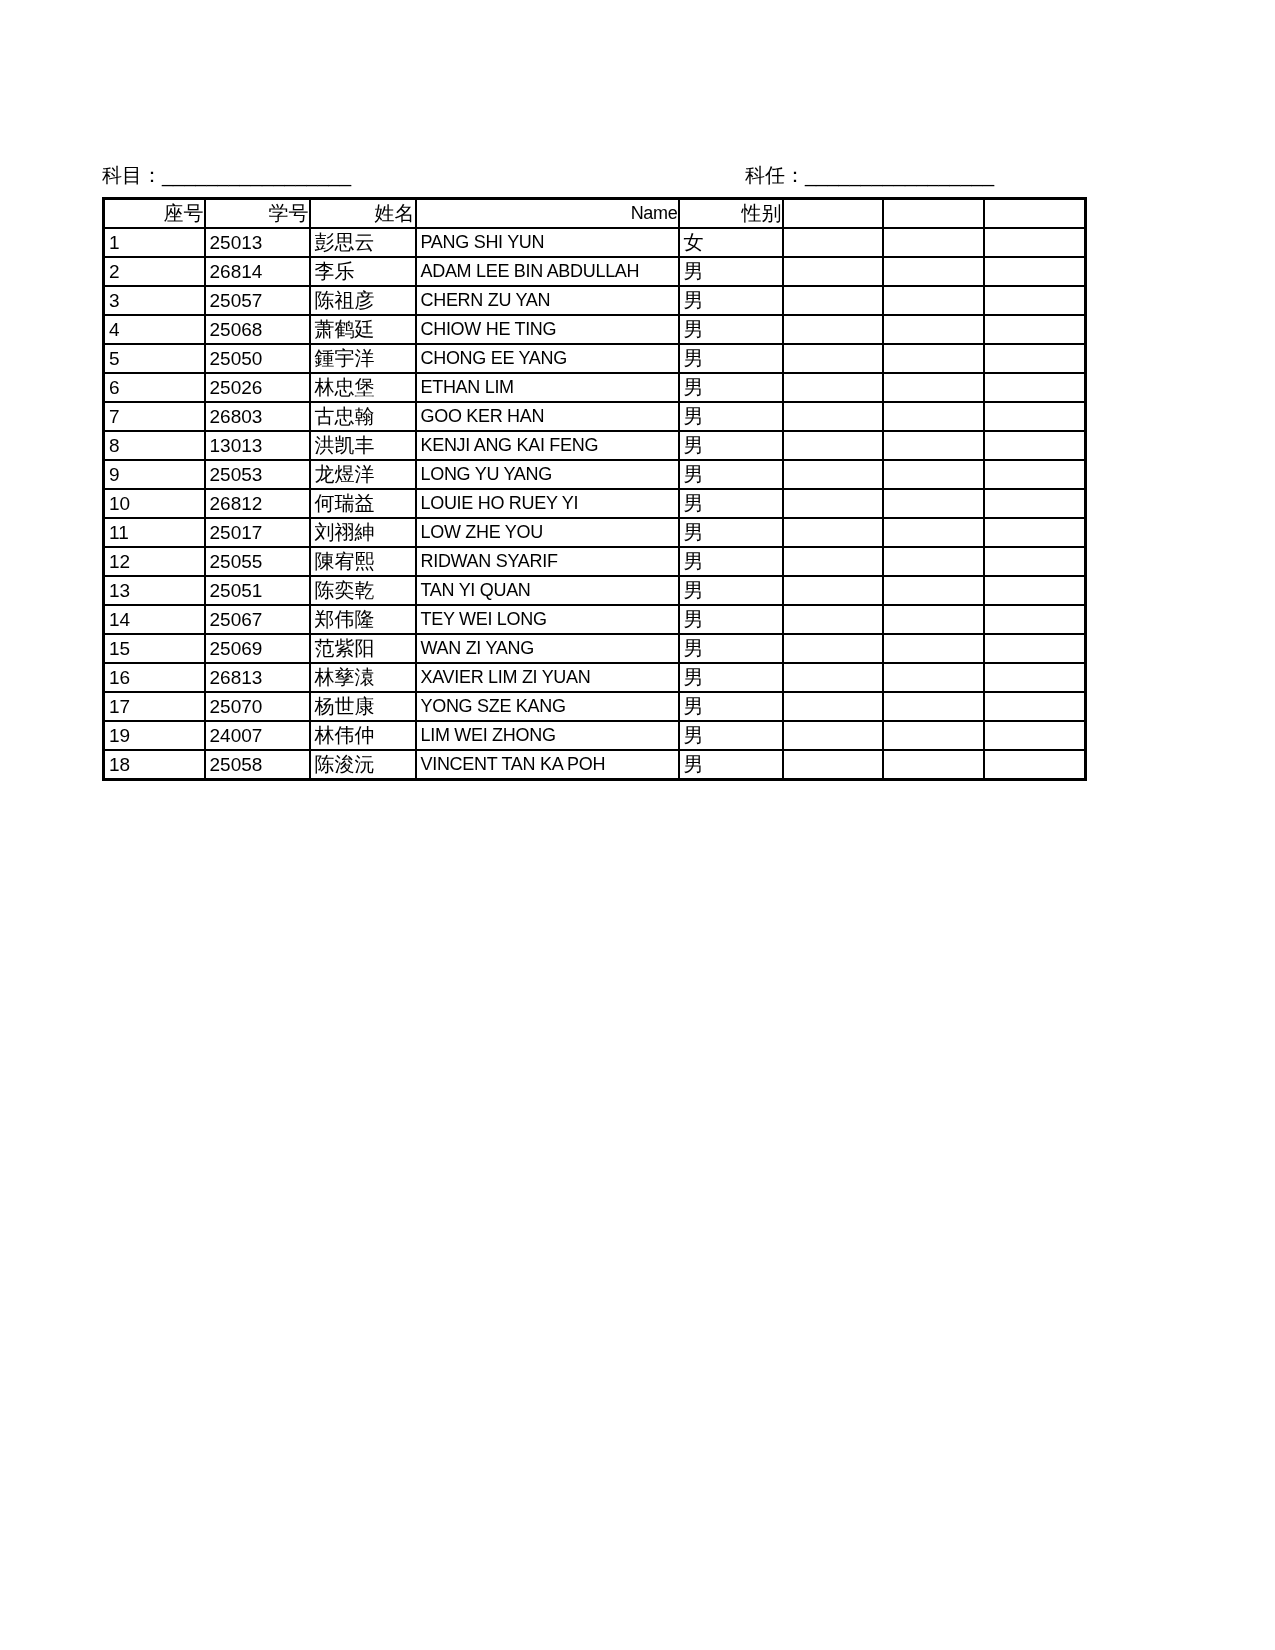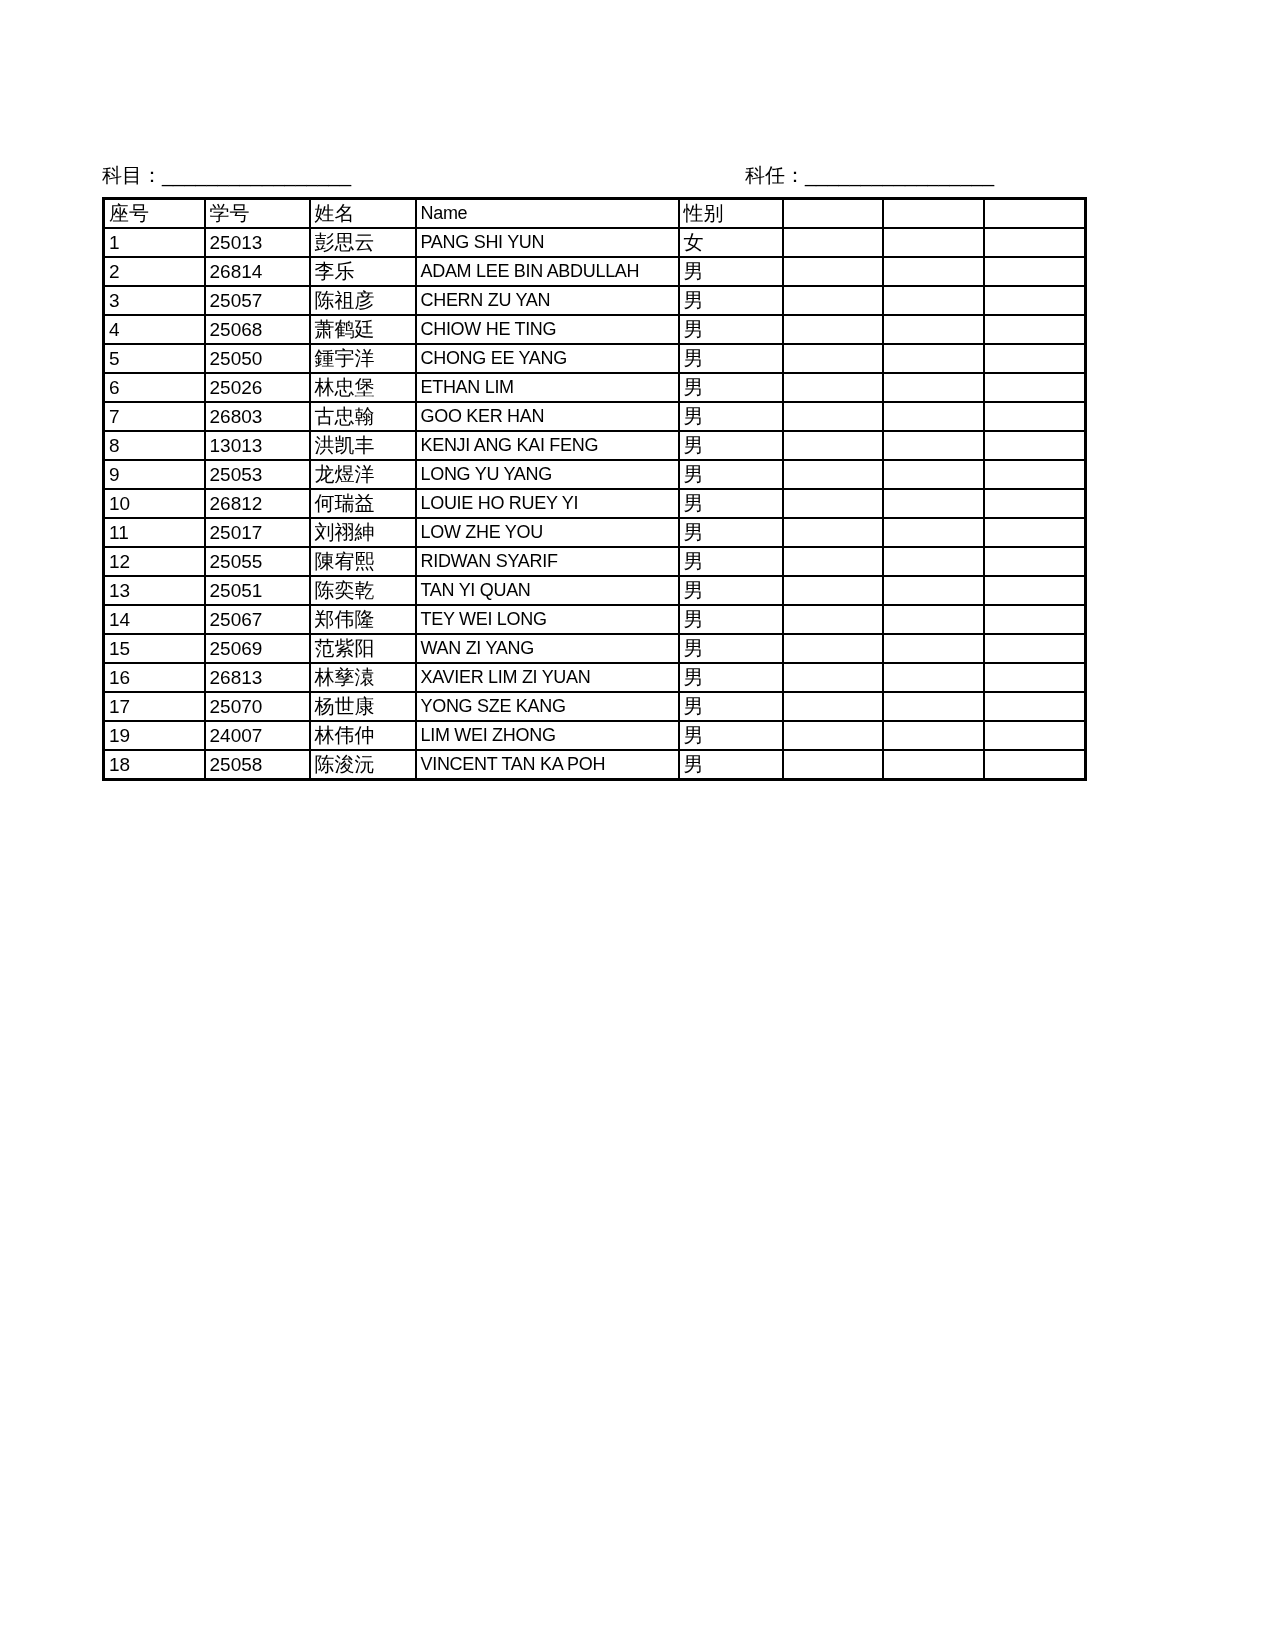--- a/index.html
+++ b/index.html
@@ -61,21 +61,21 @@
   }
   table.student-table th,
   table.student-table td {
     border: 2px solid #000000;
     padding: 0 0 0 4px;
     text-align: left;
     vertical-align: middle;
     overflow: hidden;
     white-space: nowrap;
   }
-  table.student-table th { height: 27px; font-weight: normal; }
+  table.student-table th { height: 27px; font-weight: normal; text-align: right; }
   table.student-table td { height: 25px; }
 
   .c-seat { font-size: 19px; }
   .c-id   { font-size: 19px; }
   .c-cn   { font-size: 20px; }
   .c-en   { font-size: 18px; letter-spacing: -0.3px; }
   .c-gd   { font-size: 20px; }
   .c-x    { font-size: 18px; }
   th.c-seat, th.c-id, th.c-cn, th.c-gd { font-size: 20px; }
   th.c-en { font-size: 18px; }

